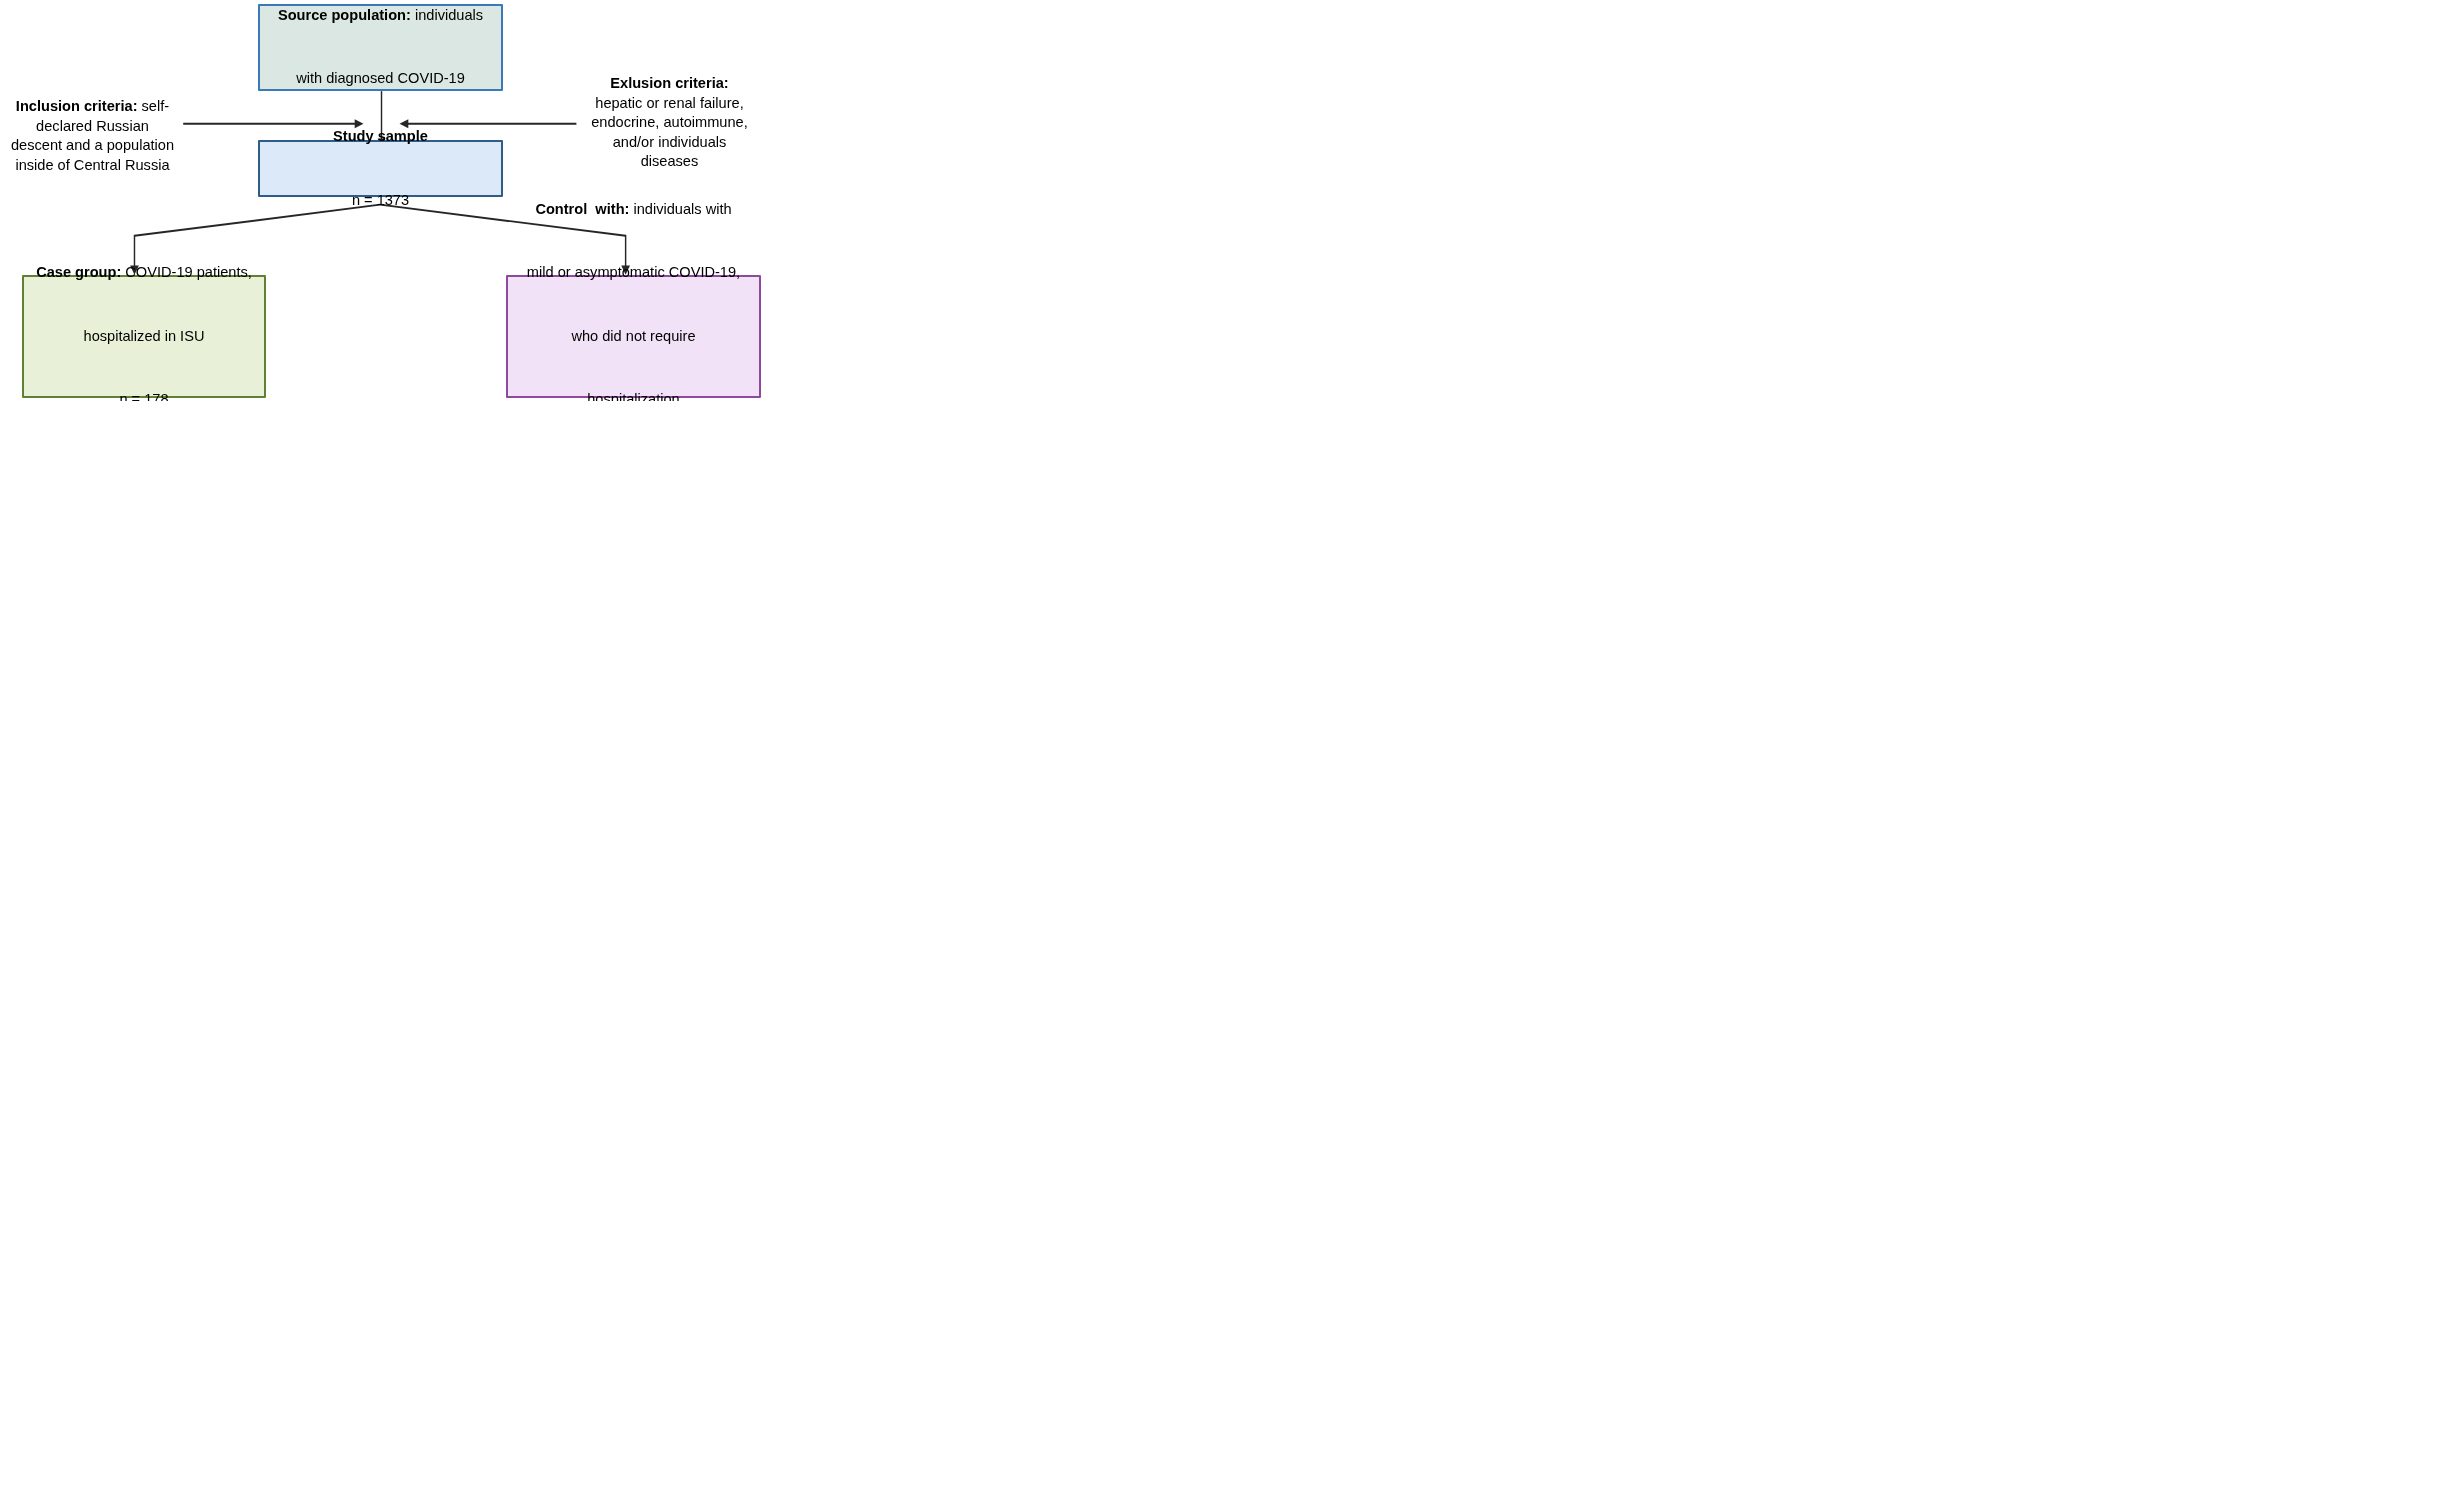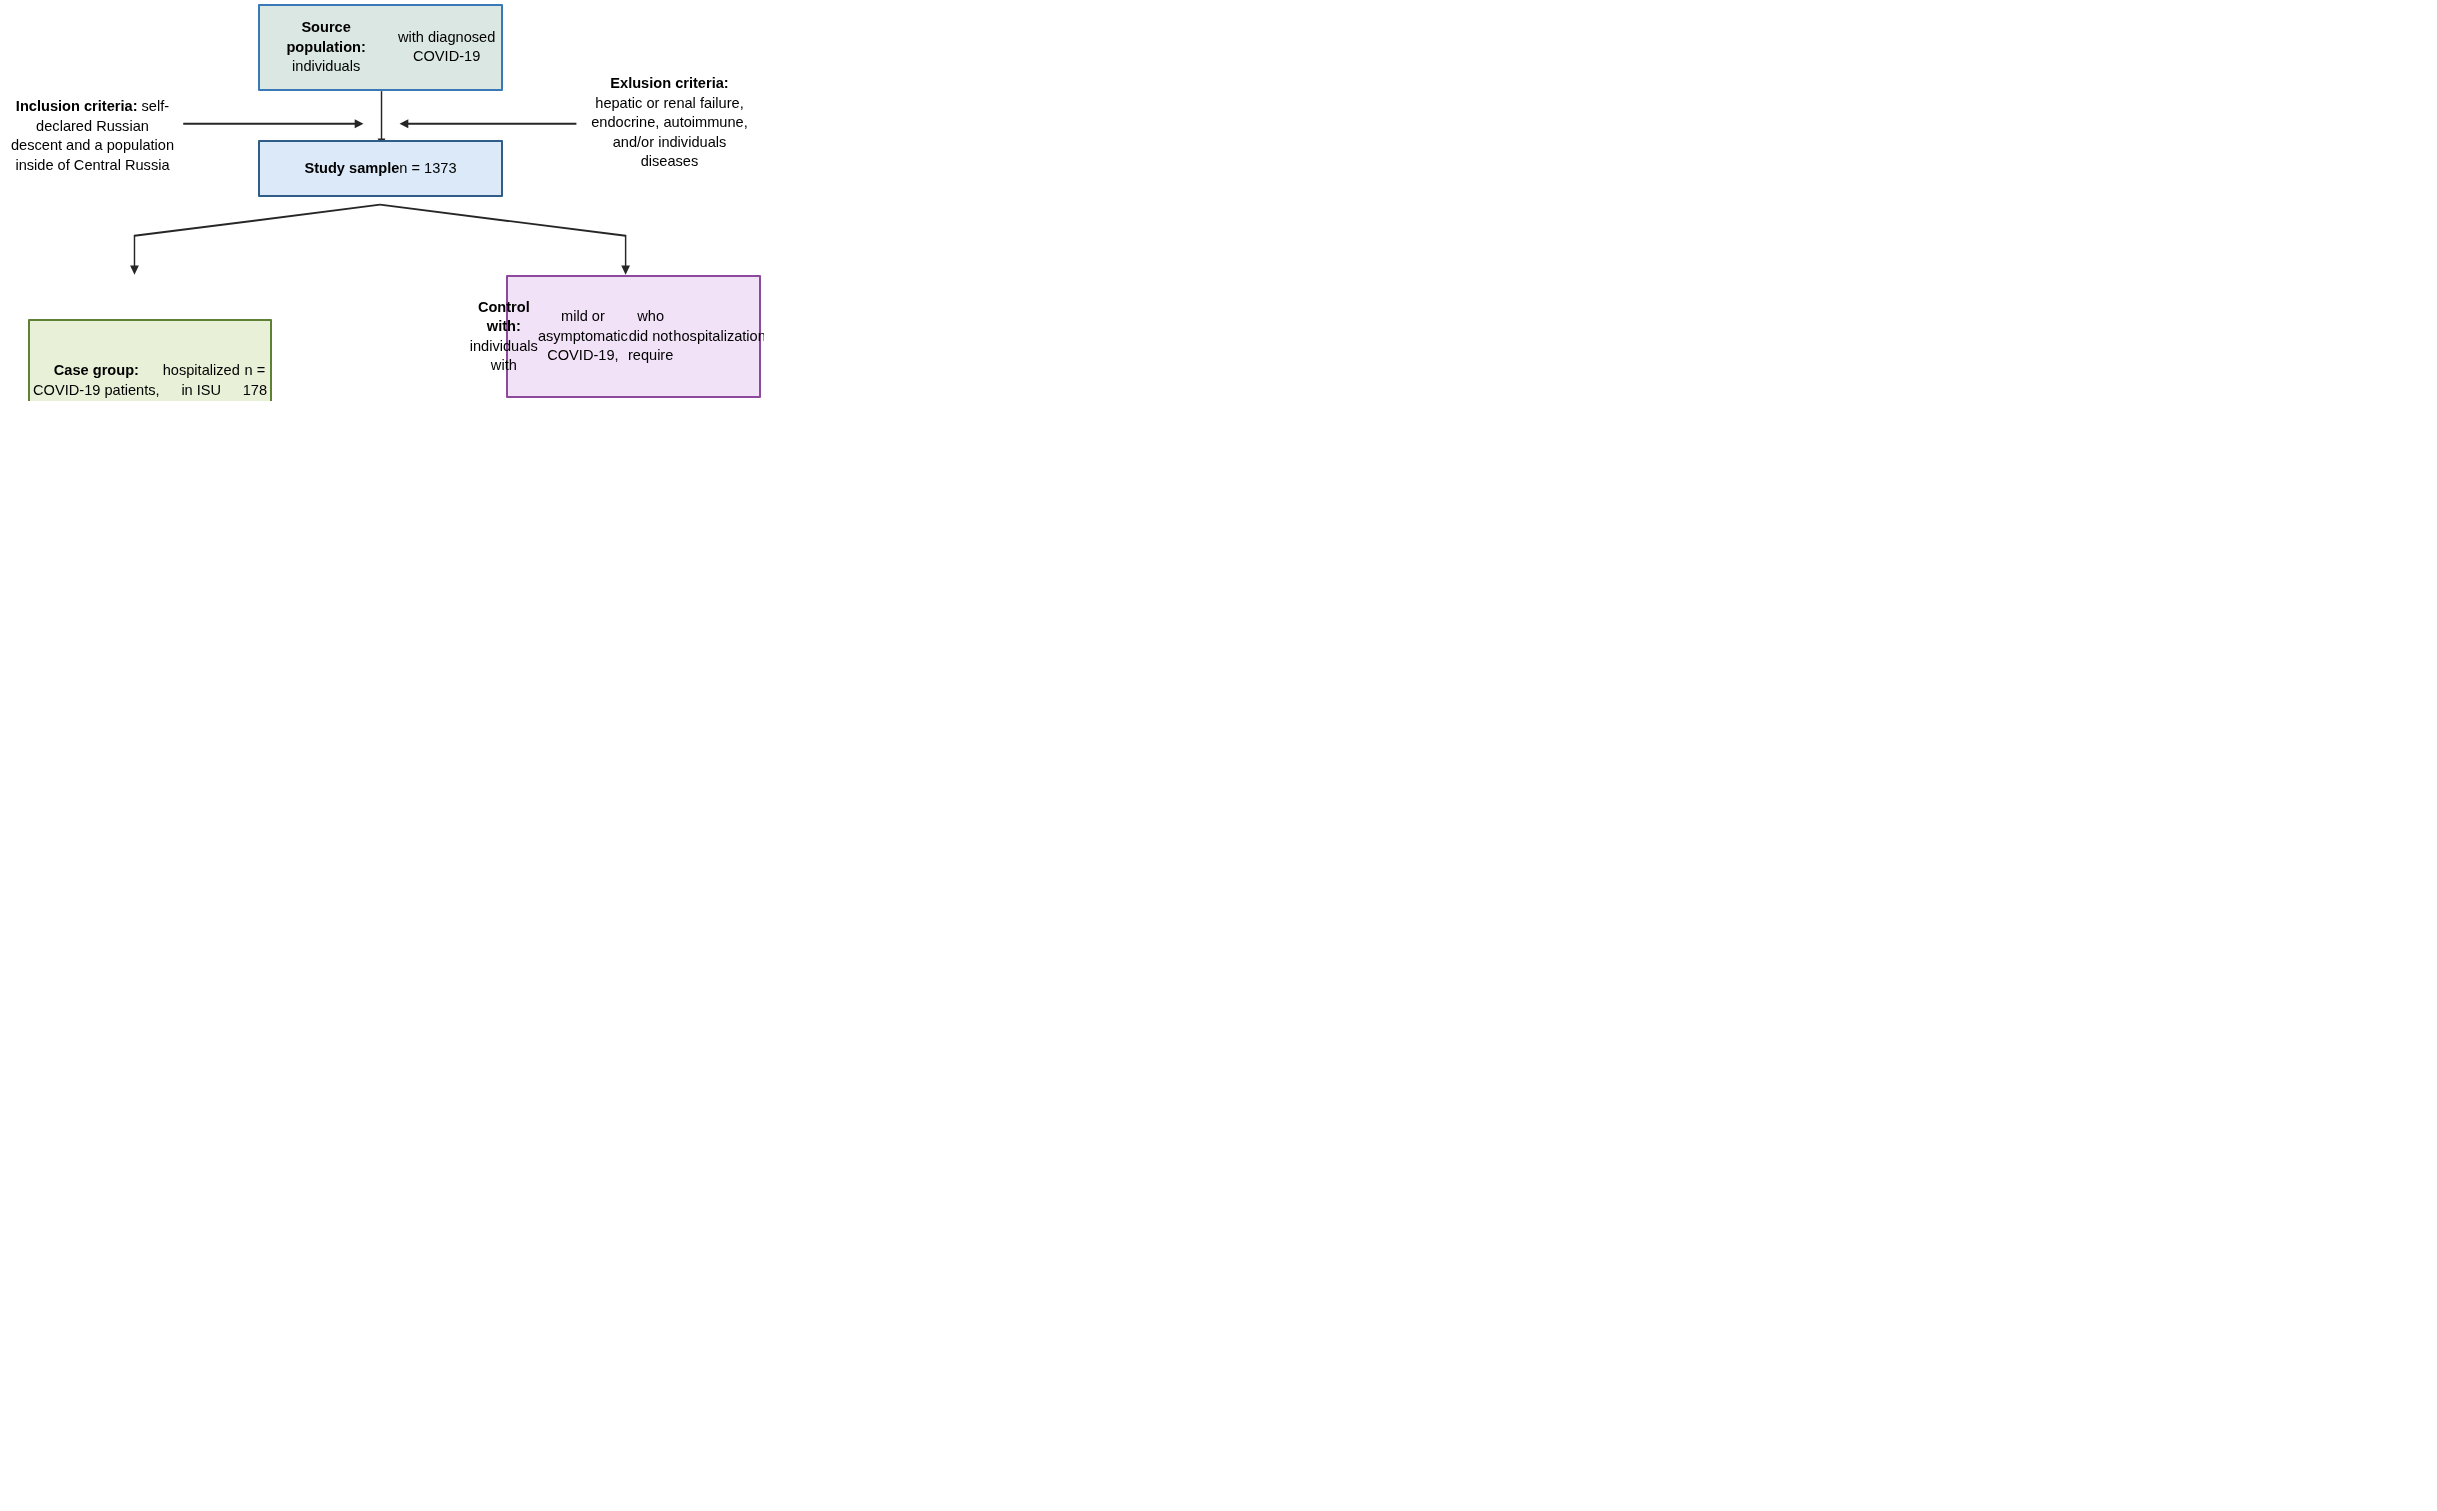--- a/index.html
+++ b/index.html
@@ -25,35 +25,36 @@
   }
   .connectors {
     position:absolute;
     left:0; top:0;
     width:764px; height:401px;
     pointer-events:none;
   }
   .box {
     position:absolute;
     display:flex;
-    flex-direction:row;
+    flex-direction:column;
     justify-content:center;
     align-items:center;
     text-align:center;
     font-size:14.6px;
     line-height:19.5px;
     border-style:solid;
     border-radius:1px;
+    gap:44px;
   }
   .box.source  { left:258px;  top:3.9px;   width:245px; height:87px;
                  background:var(--source_fill);  border-color:var(--source_border);  border-width:2px; }
   .box.study   { left:258px;  top:140px; width:245px; height:57px;
                  background:var(--study_fill);   border-color:var(--study_border);   border-width:2px; }
-  .box.case    { left:28px;   top:275px; width:244px; height:123px;
-                 background:var(--case_fill);    border-color:var(--case_border);    border-width:2.4px;margin-top:44px; }
+  .box.case    { left:22px;   top:275px; width:244px; height:123px;
+                 background:var(--case_fill);    border-color:var(--case_border);    border-width:2.4px; }
   .box.control { left:506px; top:275px; width:255px; height:123px;
                  background:var(--control_fill); border-color:var(--control_border); border-width:2.4px; }
   .note {
     position:absolute;
     text-align:center;
     font-size:14.6px;
     line-height:19.5px;
   }
   .note.inclusion { left:0px;    top:97px; width:185px; }
   .note.exclusion { left:575px; top:74px; width:189px; }

